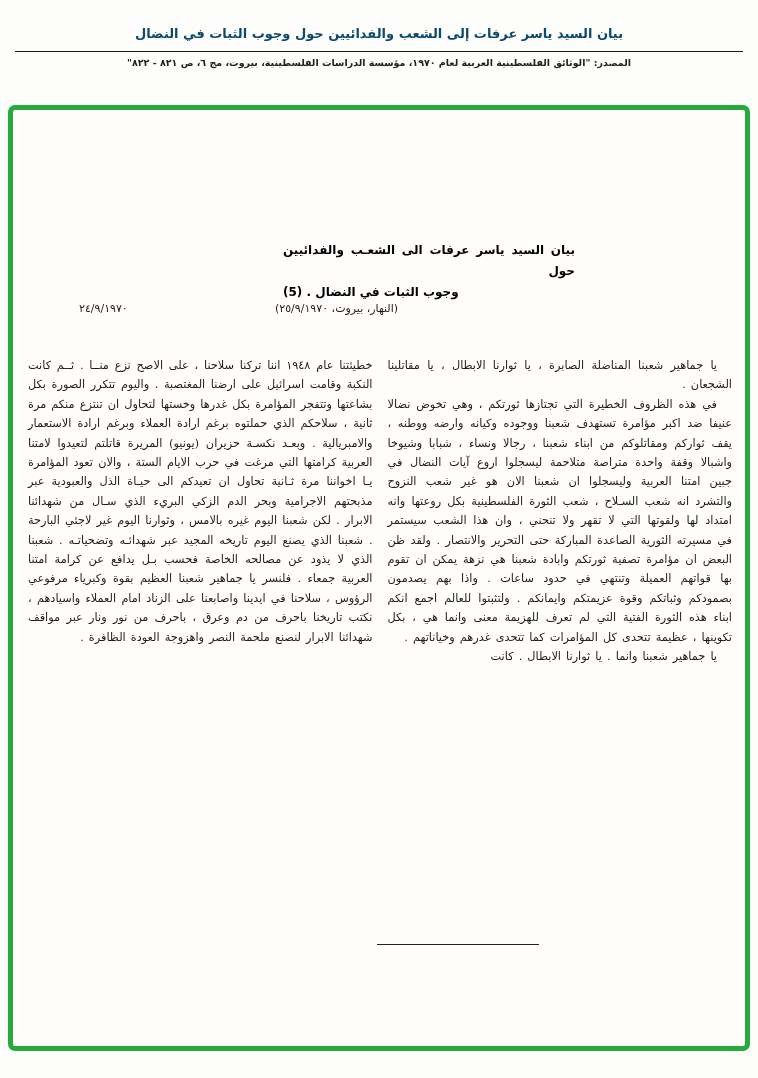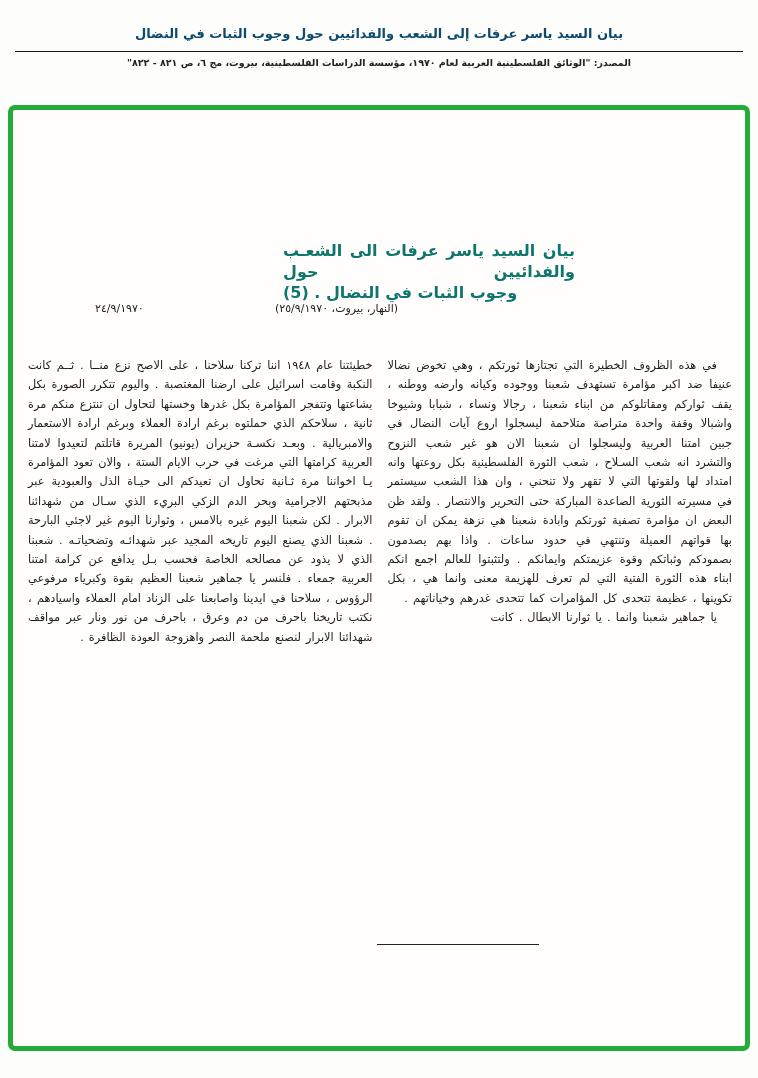--- a/index.html
+++ b/index.html
@@ -34,31 +34,31 @@
     width:742px; height:946px;
     border:5px solid #25ab39;       
     border-radius:7px;
     background:#fffefc;
   }
 
   
   .doc-title {
     position:absolute; top:130px; right:170px; width:292px;
     direction:rtl; font-weight:bold;
-    font-size:16px; line-height:21px; color:#0f766e;margin-left:30px;
+    font-size:12px; line-height:21px; color:#000000;margin-left:30px;
   }
   .doc-title-l1 { text-align:justify; text-align-last:justify; }
   .doc-title-l2 { text-align:left; }
 
   
   .doc-dateline {
     position:absolute; top:192px; left:0; right:0; height:18px;
     direction:rtl; font-size:11px; color:#1b1b1b;
   }
-  .doc-date        { position:absolute; left:82px;  top:0; }
+  .doc-date        { position:absolute; left:66px;  top:0; }
   .doc-publication { position:absolute; left:262px; top:0; }
 
   
   .doc-columns {
     position:absolute; top:246px; left:15px; right:13px;
     display:flex; gap:15px; direction:rtl;
     font-size:11.3px; line-height:19.4px;
     text-align:justify; word-spacing:1.5px; color:#1c1c1c;
   }
   .col { flex:1 1 0; min-width:0; }
@@ -94,20 +94,21 @@
     <div class="doc-title-l2">وجوب الثبات في النضال . (5)</div>
   </div>
 
   <div class="doc-dateline">
     <span class="doc-date">٢٤/٩/١٩٧٠</span>
     <span class="doc-publication">(النهار، بيروت، ٢٥/٩/١٩٧٠)</span>
   </div>
 
   <div class="doc-columns">
     <div class="col">
+      <p class="para indent">يا جماهير شعبنا المناضلة الصابرة ، يا ثوارنا الابطال ، يا مقاتلينا الشجعان .</p>
       <p class="para indent">في هذه الظروف الخطيرة التي تجتازها ثورتكم ، وهي تخوض نضالا عنيفا ضد اكبر مؤامرة تستهدف شعبنا ووجوده وكيانه وارضه ووطنه ، يقف ثواركم ومقاتلوكم من ابناء شعبنا ، رجالا ونساء ، شبابا وشيوخا واشبالا وقفة واحدة متراصة متلاحمة ليسجلوا اروع آيات النضال في جبين امتنا العربية وليسجلوا ان شعبنا الان هو غير شعب النزوح والتشرد انه شعب السـلاح ، شعب الثورة الفلسطينية بكل روعتها وانه امتداد لها ولقوتها التي لا تقهر ولا تنحني ، وان هذا الشعب سيستمر في مسيرته الثورية الصاعدة المباركة حتى التحرير والانتصار . ولقد ظن البعض ان مؤامرة تصفية ثورتكم وابادة شعبنا هي نزهة يمكن ان تقوم بها قواتهم العميلة وتنتهي في حدود ساعات . واذا بهم يصدمون بصمودكم وثباتكم وقوة عزيمتكم وايمانكم . ولتثبتوا للعالم اجمع انكم ابناء هذه الثورة الفتية التي لم تعرف للهزيمة معنى وانما هي ، بكل تكوينها ، عظيمة تتحدى كل المؤامرات كما تتحدى غدرهم وخياناتهم .</p>
       <p class="para indent">يا جماهير شعبنا وانما . يا ثوارنا الابطال . كانت</p>
     </div>
     <div class="col">
       <p class="para">خطيئتنا عام ١٩٤٨ اننا تركنا سلاحنا ، على الاصح نزع منــا . ثــم كانت النكبة وقامت اسرائيل على ارضنا المغتصبة . واليوم تتكرر الصورة بكل بشاعتها وتتفجر المؤامرة بكل غدرها وخستها لتحاول ان تنتزع منكم مرة ثانية ، سلاحكم الذي حملتوه برغم ارادة العملاء وبرغم ارادة الاستعمار والامبريالية . وبعـد نكسـة حزيران (يونيو) المريرة قاتلتم لتعيدوا لامتنا العربية كرامتها التي مرغت في حرب الايام الستة ، والان تعود المؤامرة يـا اخواننا مرة ثـانية تحاول ان تعيدكم الى حيـاة الذل والعبودية عبر مذبحتهم الاجرامية وبحر الدم الزكي البريء الذي سـال من شهدائنا الابرار . لكن شعبنا اليوم غيره بالامس ، وثوارنا اليوم غير لاجئي البارحة . شعبنا الذي يصنع اليوم تاريخه المجيد عبر شهدائـه وتضحياتـه . شعبنا الذي لا يذود عن مصالحه الخاصة فحسب بـل يدافع عن كرامة امتنا العربية جمعاء . فلنسر يا جماهير شعبنا العظيم بقوة وكبرياء مرفوعي الرؤوس ، سلاحنا في ايدينا واصابعنا على الزناد امام العملاء واسيادهم ، نكتب تاريخنا باحرف من دم وعرق ، باحرف من نور ونار عبر مواقف شهدائنا الابرار لنصنع ملحمة النصر واهزوجة العودة الظافرة .</p>
     </div>
   </div>
 
   <div class="footnote">
     <div class="footnote-rule"></div>

